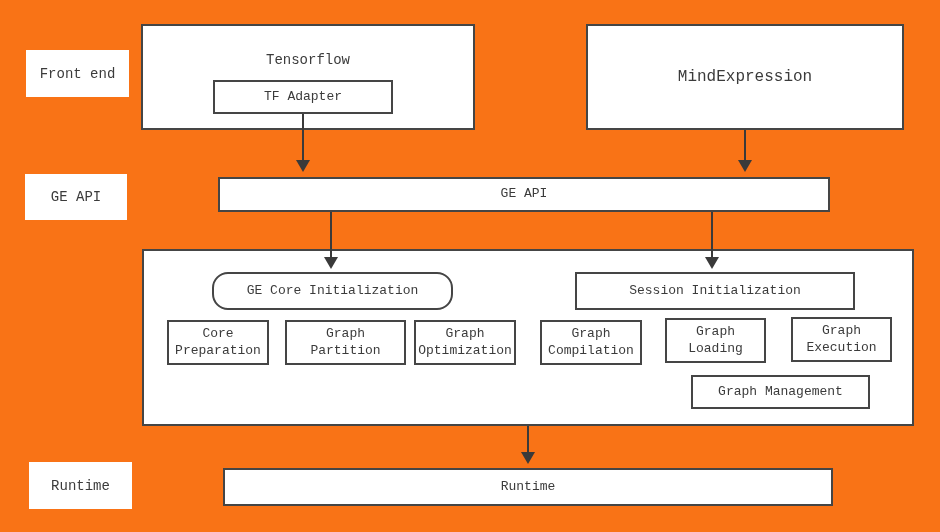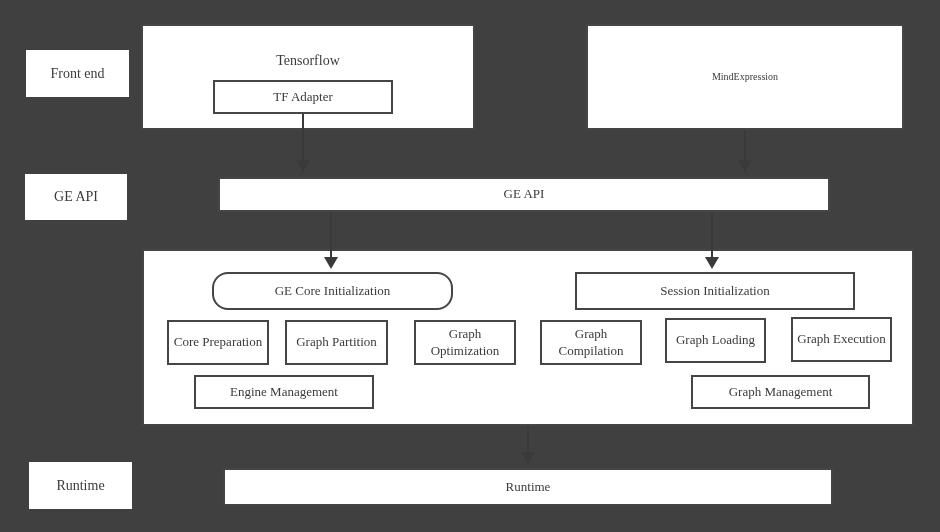--- a/index.html
+++ b/index.html
@@ -1,30 +1,30 @@
 <!DOCTYPE html>
 <html><head>
 <meta charset="utf-8">
 <style>
   html, body { margin:0; padding:0; background:#000; }
   .canvas {
-    position:relative; width:940px; height:532px; background:#404040;
-    font-family:Liberation Serif, serif; overflow:hidden;
+    position:relative; width:940px; height:532px; background:#f97316;
+    font-family:Liberation Mono, monospace; overflow:hidden;
   }
   .box {
     position:absolute; background:#ffffff; border:2px solid #454545;
     box-sizing:border-box; display:flex; align-items:center; justify-content:center;
     color:#3b3b3b; font-size:13px; text-align:center; line-height:1.25; z-index:2;
   }
   .container-box { z-index:1; }
   .layer-label {
     position:absolute; background:#ffffff; display:flex; align-items:center;
     justify-content:center; color:#3b3b3b; font-size:14px; z-index:2;
   }
-  .big-title { font-size:10px; }
+  .big-title { font-size:16px; }
   .parent-title {
     position:absolute; left:0; right:0; top:26px; text-align:center;
     color:#3b3b3b; font-size:14px;
   }
   .arrow { position:absolute; width:2px; background:#3a3a3a; z-index:5; }
   .arrow::after {
     content:""; position:absolute; top:100%; left:-6px;
     border:7px solid transparent; border-top:12px solid #3a3a3a;
     border-bottom:none;
   }
@@ -46,27 +46,26 @@
   <div class="box big-title" style="left:586px; top:24px; width:318px; height:106px;">MindExpression</div>
 
   <div class="box" style="left:218px; top:177px; width:612px; height:35px;">GE API</div>
 
   <div class="box container-box" style="left:142px; top:249px; width:772px; height:177px;"></div>
 
   <div class="box" style="left:212px; top:272px; width:241px; height:38px;border-radius:16px;">GE Core Initialization</div>
   <div class="box" style="left:575px; top:272px; width:280px; height:38px;">Session Initialization</div>
 
   <div class="box" style="left:167px; top:320px; width:102px; height:45px;">Core Preparation</div>
-  <div class="box" style="left:285px; top:320px; width:103px; height:45px;">Graph Partition</div>
+  <div class="box" style="left:285px; top:320px; width:121px; height:45px;">Graph Partition</div>
   <div class="box" style="left:414px; top:320px; width:102px; height:45px;">Graph Optimization</div>
   <div class="box" style="left:540px; top:320px; width:102px; height:45px;">Graph Compilation</div>
   <div class="box" style="left:665px; top:318px; width:101px; height:45px;">Graph Loading</div>
   <div class="box" style="left:791px; top:317px; width:101px; height:45px;">Graph Execution</div>
 
-  <div class="box" style="left:194px; top:375px; width:180px; height:34px;">Engine Management</div>
   <div class="box" style="left:691px; top:375px; width:179px; height:34px;">Graph Management</div>
 
   <div class="box" style="left:223px; top:468px; width:610px; height:38px;">Runtime</div>
 
   <div class="arrow" style="left:302px; top:114px; height:46px;"></div>
   <div class="arrow" style="left:744px; top:130px; height:30px;"></div>
   <div class="arrow" style="left:330px; top:212px; height:45px;"></div>
   <div class="arrow" style="left:711px; top:212px; height:45px;"></div>
   <div class="arrow" style="left:527px; top:426px; height:26px;"></div>
 

